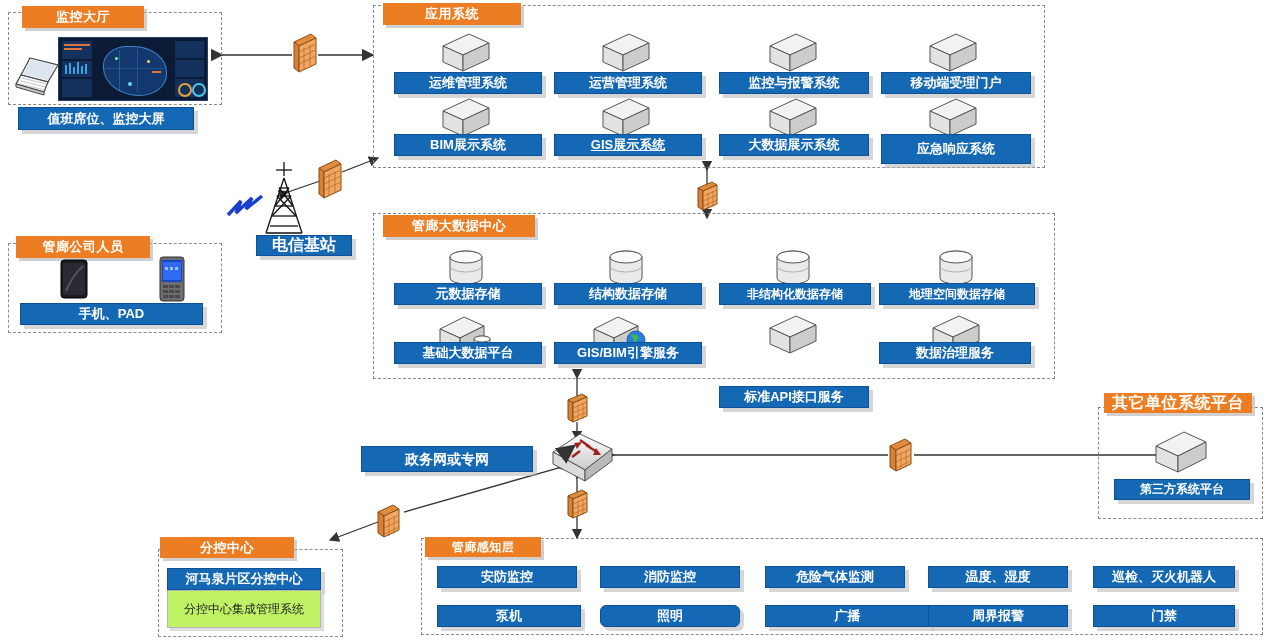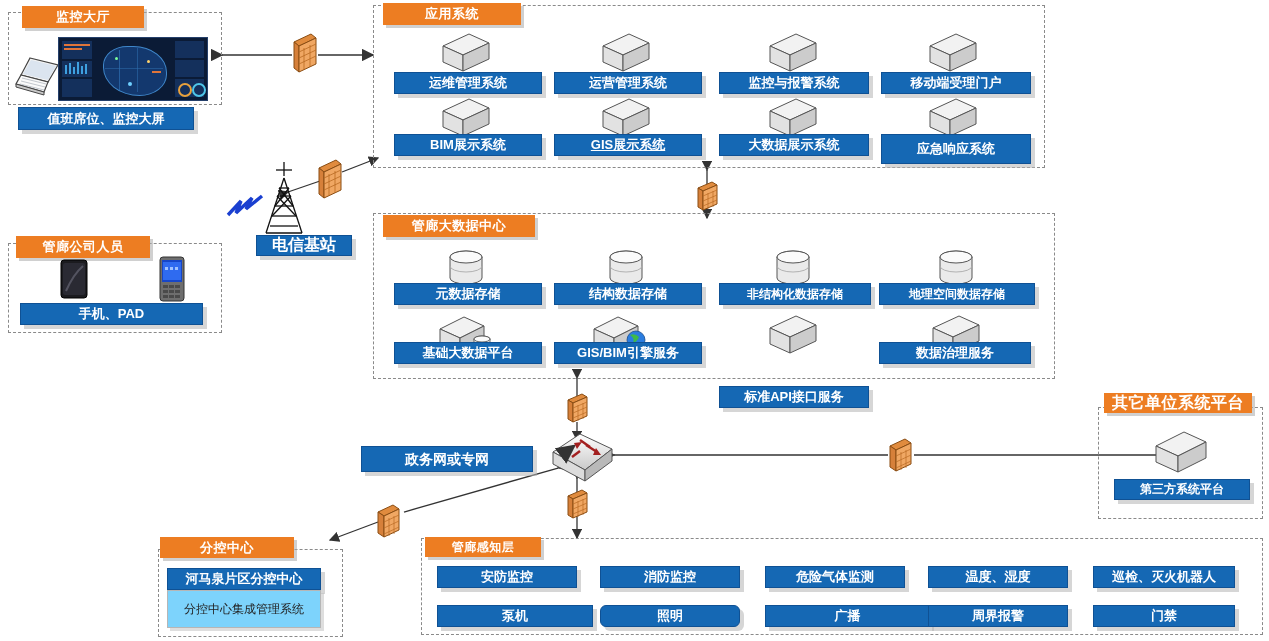--- a/index.html
+++ b/index.html
@@ -10,21 +10,21 @@
   
   .dashbox{position:absolute;border:1px dashed #8a8a8a;box-sizing:border-box;background:transparent;}
   .grouphdr{position:absolute;background:#ED7D22;color:#ffffff;font-weight:bold;
             font-size:13px;line-height:20px;text-align:center;box-sizing:border-box;
             box-shadow:3px 3px 0 rgba(170,170,170,.55);letter-spacing:.5px;}
   .bluelbl{position:absolute;background:#1568B4;color:#ffffff;font-weight:bold;
            font-size:13px;line-height:1.05;text-align:center;box-sizing:border-box;
            display:flex;align-items:center;justify-content:center;
            box-shadow:4px 4px 0 rgba(180,180,180,.55);border:1px solid #0f5194;}
   .bluelbl.sm{font-size:12px;}
-  .plainlbl{position:absolute;background:#7dd3fc;border:1px solid #b6b6b6;
+  .plainlbl{position:absolute;background:#bef264;border:1px solid #b6b6b6;
             color:#222;font-size:12px;line-height:15px;text-align:center;
             box-sizing:border-box;display:flex;align-items:center;justify-content:center;
             box-shadow:3px 3px 0 rgba(190,190,190,.5);padding:2px 3px;}
   .icon{position:absolute;}
 
   
   #wires{position:absolute;left:0;top:0;width:1269px;height:641px;pointer-events:none;}
 
   
   .screen{position:absolute;background:#0b1b36;border:1px solid #25406b;overflow:hidden;}
@@ -425,19 +425,19 @@
 
   <div class="dashbox" style="left:421px;top:538px;width:842px;height:97px;"></div>
   <div class="grouphdr" style="left:425px;top:537px;width:116px;height:20px;line-height:20px;font-size:12px;">管廊感知层</div>
 
   <div class="bluelbl" style="left:437px;top:566px;width:140px;height:22px;">安防监控</div>
   <div class="bluelbl" style="left:600px;top:566px;width:140px;height:22px;">消防监控</div>
   <div class="bluelbl" style="left:765px;top:566px;width:140px;height:22px;">危险气体监测</div>
   <div class="bluelbl" style="left:928px;top:566px;width:140px;height:22px;">温度、湿度</div>
   <div class="bluelbl" style="left:1093px;top:566px;width:142px;height:22px;">巡检、灭火机器人</div>
 
-  <div class="bluelbl" style="left:437px;top:605px;width:156px;height:22px;">泵机</div>
+  <div class="bluelbl" style="left:437px;top:605px;width:144px;height:22px;">泵机</div>
   <div class="bluelbl" style="left:600px;top:605px;width:140px;height:22px;border-radius:6px;">照明</div>
   <div class="bluelbl" style="left:765px;top:605px;width:165px;height:22px;">广播</div>
   <div class="bluelbl" style="left:928px;top:605px;width:140px;height:22px;">周界报警</div>
   <div class="bluelbl" style="left:1093px;top:605px;width:142px;height:22px;">门禁</div>
 
 </div>
 
 </body></html>

